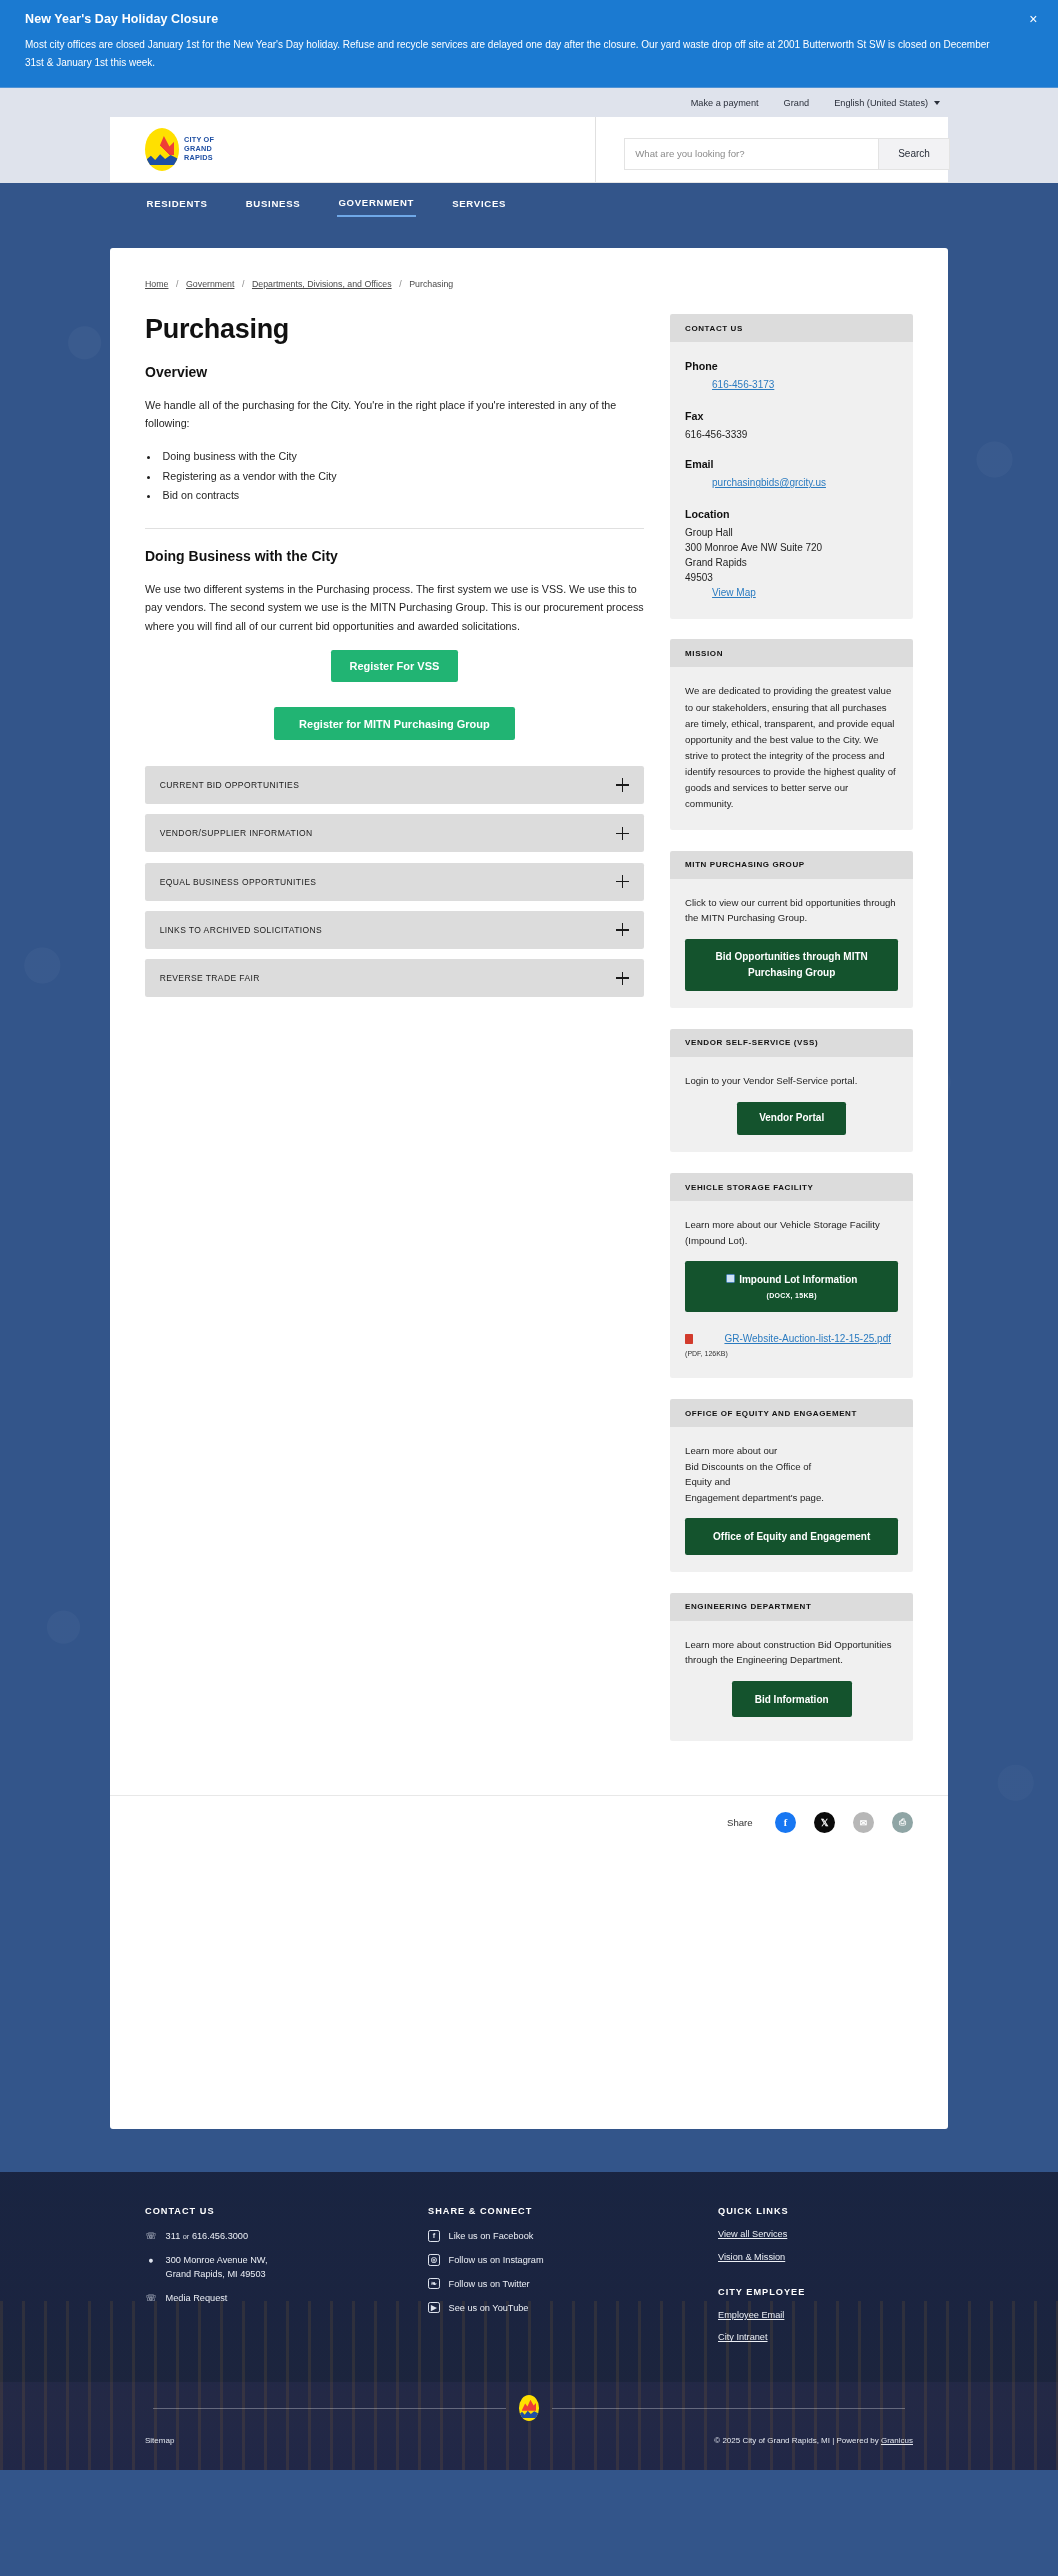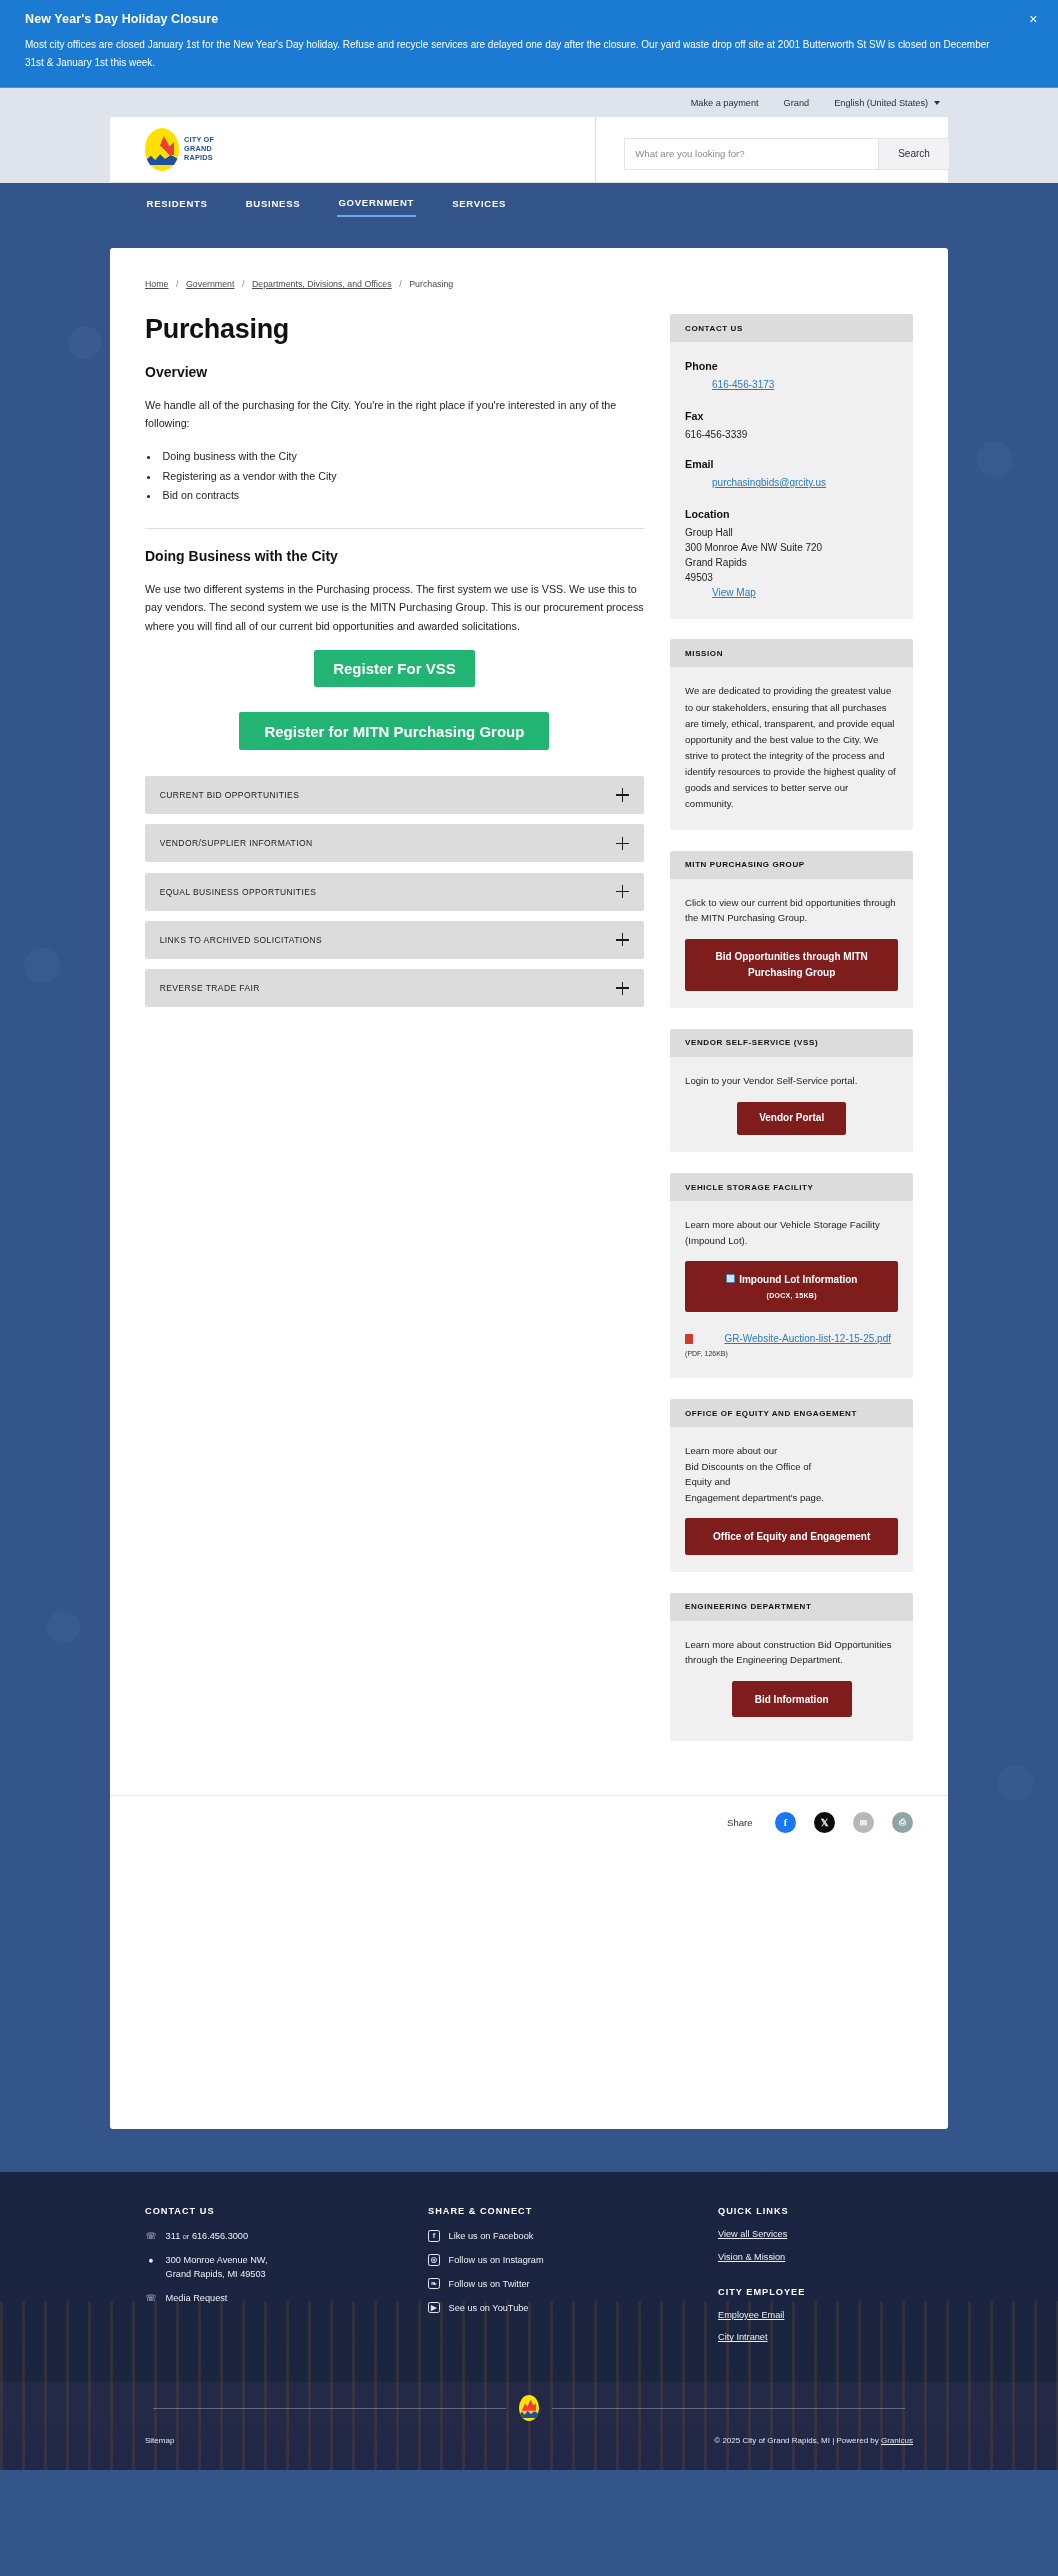--- a/index.html
+++ b/index.html
@@ -239,21 +239,21 @@
     line-height: 1.82;
     color: #1e1e1e;
   }
   ul.body-list li { padding-left: 2.9px; }
   .hr-rule { border: none; border-top: 0.7px solid #e0e0e0; margin: 22px 0 19px; }
 
   .btn-green {
     display: inline-block;
     background: #21b473;
     color: #fff;
-    font-size: 15px;
+    font-size: 11px;
     font-weight: bold;
     text-align: center;
     border: none;
     border-radius: 2.2px;
     padding: 10.3px 19px;
     cursor: pointer;
     text-decoration: none;
     font-family: "Liberation Sans", sans-serif;
   }
   .btn-center { text-align: center; }
@@ -318,21 +318,21 @@
     font-size: 10px;
     cursor: pointer;
     padding-left: 27px;
   }
   .addr-line { font-size: 10px; line-height: 1.5; }
   .side-card-body p.mission-text { font-size: 9.6px; line-height: 1.68; }
   .side-btn-wrap { margin-top: 13.2px; text-align: center; }
   .side-btn {
     display: block;
     width: 100%;
-    background: #7f1d1d;
+    background: #14532d;
     color: #fff;
     font-size: 10px;
     font-weight: bold;
     text-align: center;
     border: none;
     border-radius: 2.2px;
     padding: 10.3px 7.3px;
     line-height: 1.55;
     cursor: pointer;
     font-family: "Liberation Sans", sans-serif;

